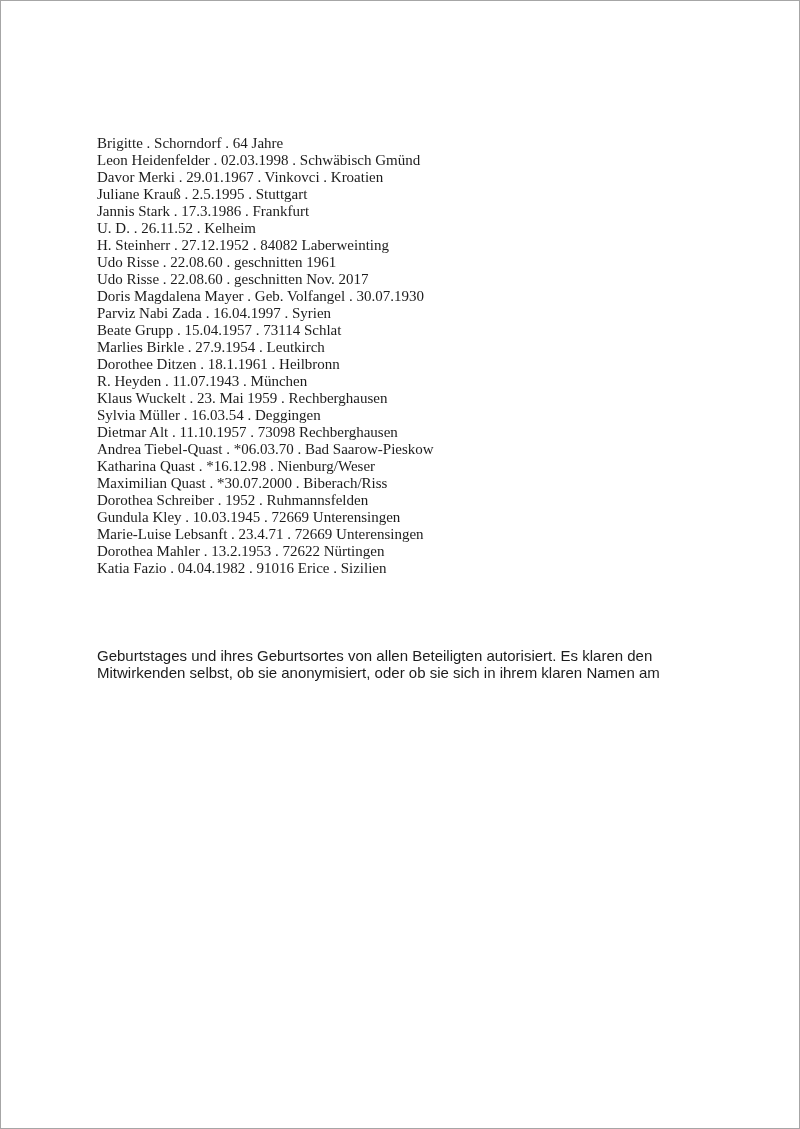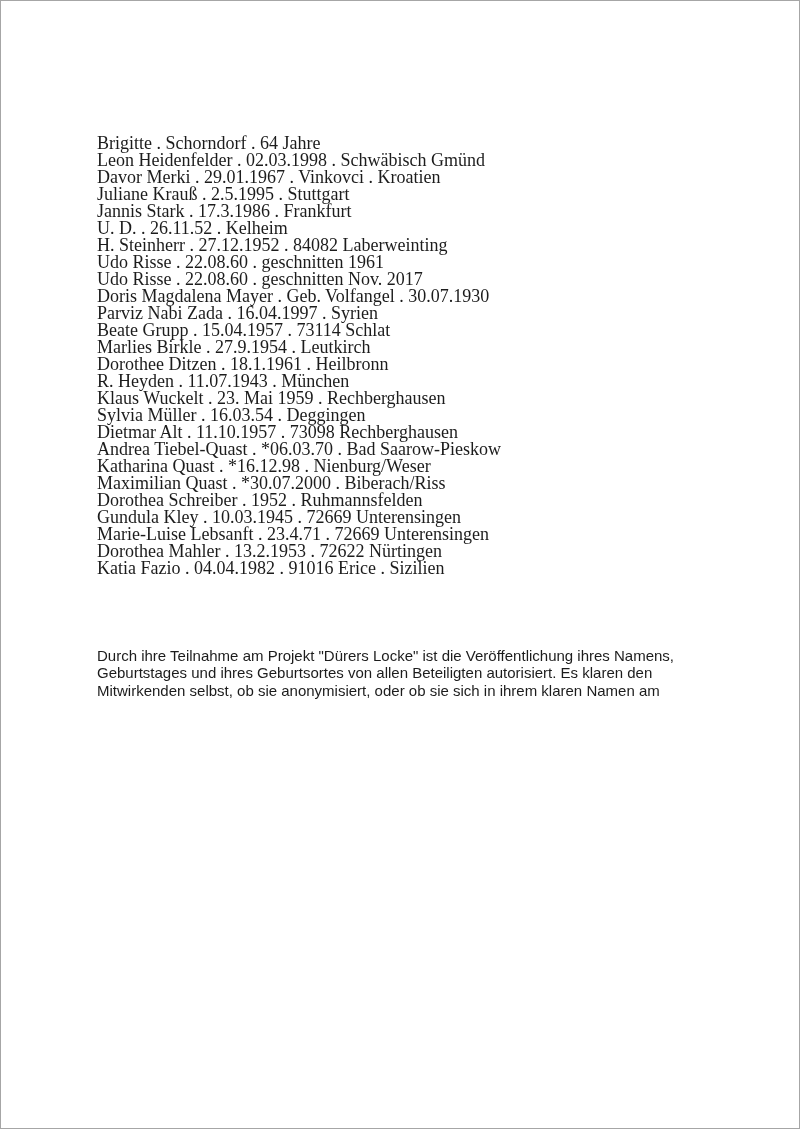--- a/index.html
+++ b/index.html
@@ -18,21 +18,21 @@
     inset: 0;
     background: #ffffff;
     border: 1px solid #a6a6a6;
     box-sizing: border-box;
   }
   .participant-list {
     position: absolute;
     left: 96px;
     top: 83px;
     font-family: "Liberation Serif", serif;
-    font-size: 18px;
+    font-size: 15px;
     line-height: 17px;
     color: #1c1c1c;
     white-space: pre;
   }
   .participant-line {
     height: 17px;
   }
   .note {
     position: absolute;
     left: 96px;
@@ -51,15 +51,15 @@
 <body>
 
 <div class="sheet">
 
   <div class="participant-list">
     
   <div class="participant-line">Brigitte . Schorndorf . 64 Jahre</div><div class="participant-line">Leon Heidenfelder . 02.03.1998 . Schwäbisch Gmünd</div><div class="participant-line">Davor Merki . 29.01.1967 . Vinkovci . Kroatien</div><div class="participant-line">Juliane Krauß . 2.5.1995 . Stuttgart</div><div class="participant-line">Jannis Stark . 17.3.1986 . Frankfurt</div><div class="participant-line">U. D. . 26.11.52 . Kelheim</div><div class="participant-line">H. Steinherr . 27.12.1952 . 84082 Laberweinting</div><div class="participant-line">Udo Risse . 22.08.60 . geschnitten 1961</div><div class="participant-line">Udo Risse . 22.08.60 . geschnitten Nov. 2017</div><div class="participant-line">Doris Magdalena Mayer . Geb. Volfangel . 30.07.1930</div><div class="participant-line">Parviz Nabi Zada . 16.04.1997 . Syrien</div><div class="participant-line">Beate Grupp . 15.04.1957 . 73114 Schlat</div><div class="participant-line">Marlies Birkle . 27.9.1954 . Leutkirch</div><div class="participant-line">Dorothee Ditzen . 18.1.1961 . Heilbronn</div><div class="participant-line">R. Heyden . 11.07.1943 . München</div><div class="participant-line">Klaus Wuckelt . 23. Mai 1959 . Rechberghausen</div><div class="participant-line">Sylvia Müller . 16.03.54 . Deggingen</div><div class="participant-line">Dietmar Alt . 11.10.1957 . 73098 Rechberghausen</div><div class="participant-line">Andrea Tiebel-Quast . *06.03.70 . Bad Saarow-Pieskow</div><div class="participant-line">Katharina Quast . *16.12.98 . Nienburg/Weser</div><div class="participant-line">Maximilian Quast . *30.07.2000 . Biberach/Riss</div><div class="participant-line">Dorothea Schreiber . 1952 . Ruhmannsfelden</div><div class="participant-line">Gundula Kley . 10.03.1945 . 72669 Unterensingen</div><div class="participant-line">Marie-Luise Lebsanft . 23.4.71 . 72669 Unterensingen</div><div class="participant-line">Dorothea Mahler . 13.2.1953 . 72622 Nürtingen</div><div class="participant-line">Katia Fazio . 04.04.1982 . 91016 Erice . Sizilien</div></div>
 
   <div class="note">
     
-  <div class="note-line">Durch ihre Teilnahme am Projekt "Dürers Locke" ist die Veröffentlichung ihres Namens,</div><div class="note-line">Geburtstages und ihres Geburtsortes von allen Beteiligten autorisiert. Es klaren den</div><div class="note-line">Mitwirkenden selbst, ob sie anonymisiert, oder ob sie sich in ihrem klaren Namen am</div></div>
+  <div class="note-line">Geburtstages und ihres Geburtsortes von allen Beteiligten autorisiert. Es klaren den</div><div class="note-line">Mitwirkenden selbst, ob sie anonymisiert, oder ob sie sich in ihrem klaren Namen am</div></div>
 
 </div>
 
 </body></html>

